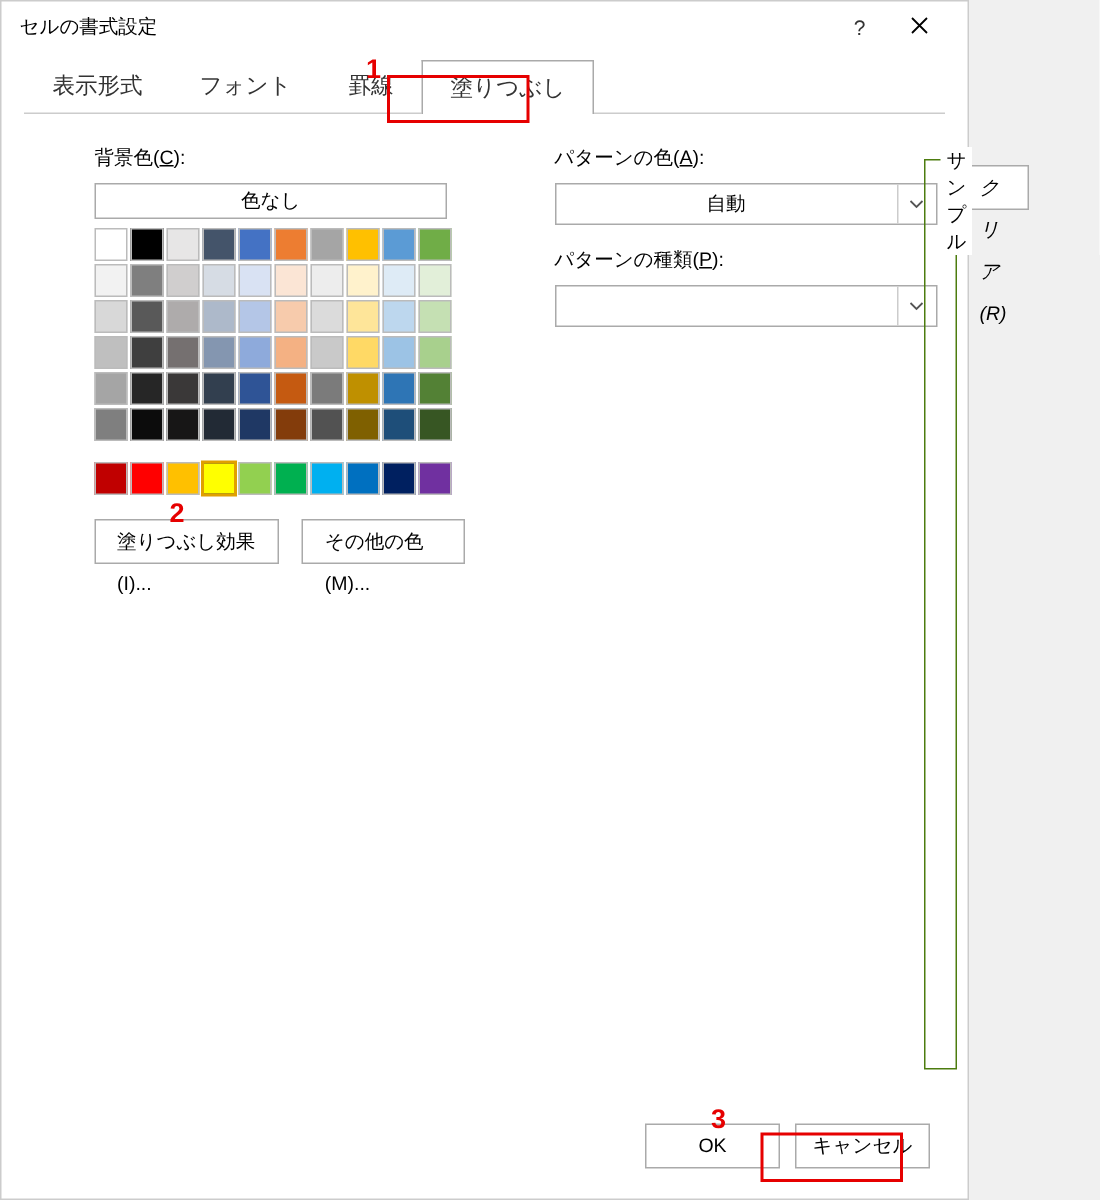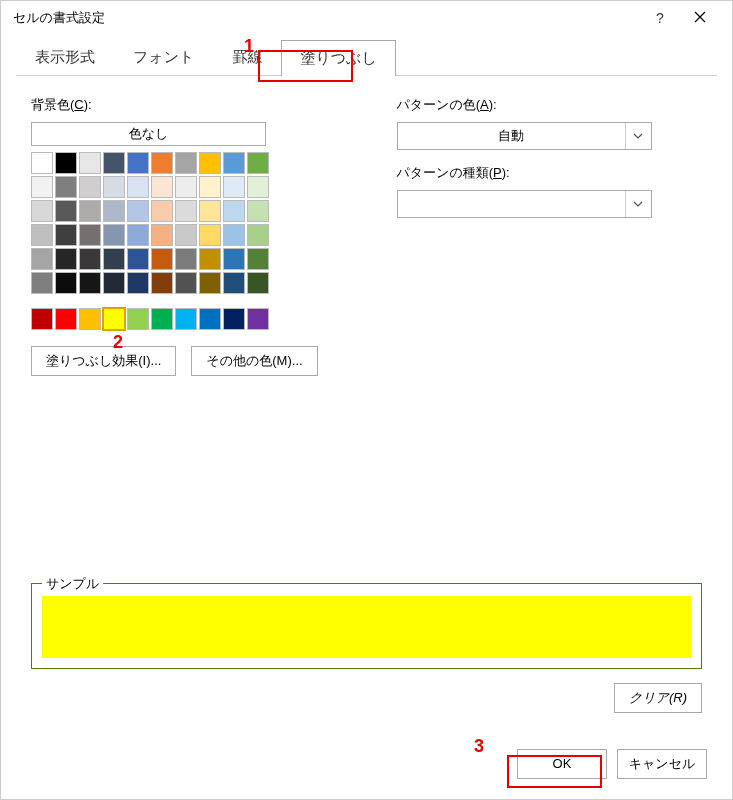--- a/index.html
+++ b/index.html
@@ -1,24 +1,24 @@
 <!DOCTYPE html>
 <html><head>
   <meta charset="utf-8">
   <style>
     * { box-sizing: border-box; margin: 0; padding: 0; font-family: "Yu Gothic UI", "Meiryo", sans-serif; }
     body { width: 733px; height: 800px; background: #f0f0f0; position: relative; }
-    .dialog { width: 733px; height: 800px; background: #ffffff; border: 1px solid #ccc; display: flex; flex-direction: column; }
+    .dialog { width: 646px; height: 800px; background: #ffffff; border: 1px solid #ccc; display: flex; flex-direction: column; }
     .titlebar { display: flex; align-items: center; padding: 8px 12px; }
     .titlebar-title { font-size: 13px; color: #000; flex: 1; }
     .titlebar-btn { width: 40px; text-align: center; font-size: 14px; color: #333; cursor: default; }
     .tabs { display: flex; border-bottom: 1px solid #ccc; margin: 4px 15px 0 15px; position: relative; }
     .tab { padding: 8px 18px; font-size: 15px; color: #333; border: 1px solid transparent; border-bottom: none; cursor: default; position: relative; }
     .tab.active { border-color: #aaa; background: #fff; top: 1px; }
-    .content { padding: 20px 30px; flex: 1; display: flex; flex-direction: column; }
+    .content { padding: 20px 30px; flex: 1; display: flex; flex-direction: row; margin-left: 32px; }
     .cols { display: flex; gap: 60px; }
     .col { flex: 1; min-width: 0; }
     .label { font-size: 13px; color: #000; margin-bottom: 8px; }
     .label .u { text-decoration: underline; }
     .nocolor-btn { width: 235px; height: 24px; border: 1px solid #aaa; background: #fff; font-size: 13px; text-align: center; line-height: 22px; margin-bottom: 6px; }
     .swatch-grid { display: grid; grid-template-columns: repeat(10, 22px); gap: 2px; margin-bottom: 6px; }
     .swatch { width: 22px; height: 22px; border: 1px solid #bbb; }
     .swatch.selected { outline: 2px solid #e0a000; outline-offset: -1px; border: 1px solid #333; }
     .swatch-grid.main { margin-bottom: 14px; }
     .swatch-grid.std { margin-bottom: 10px; }

